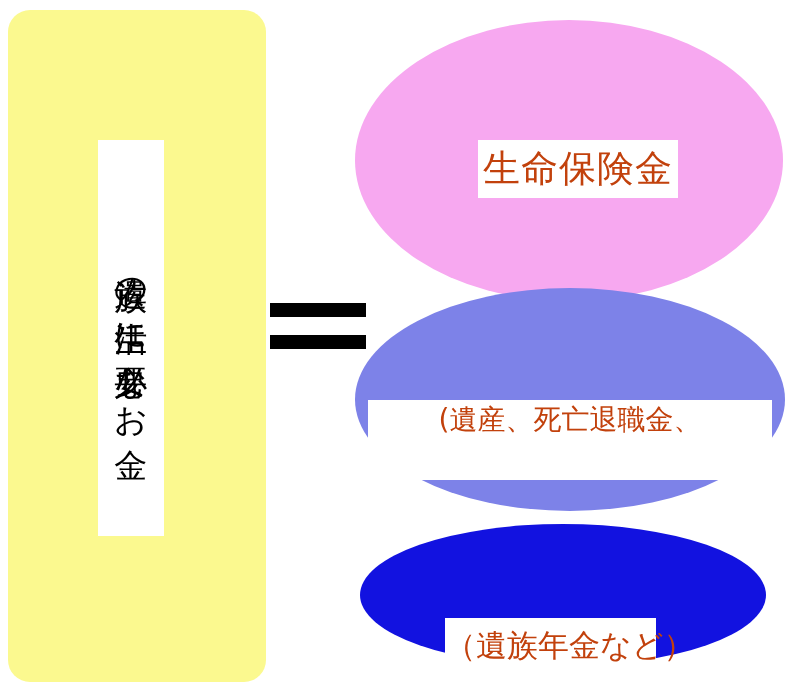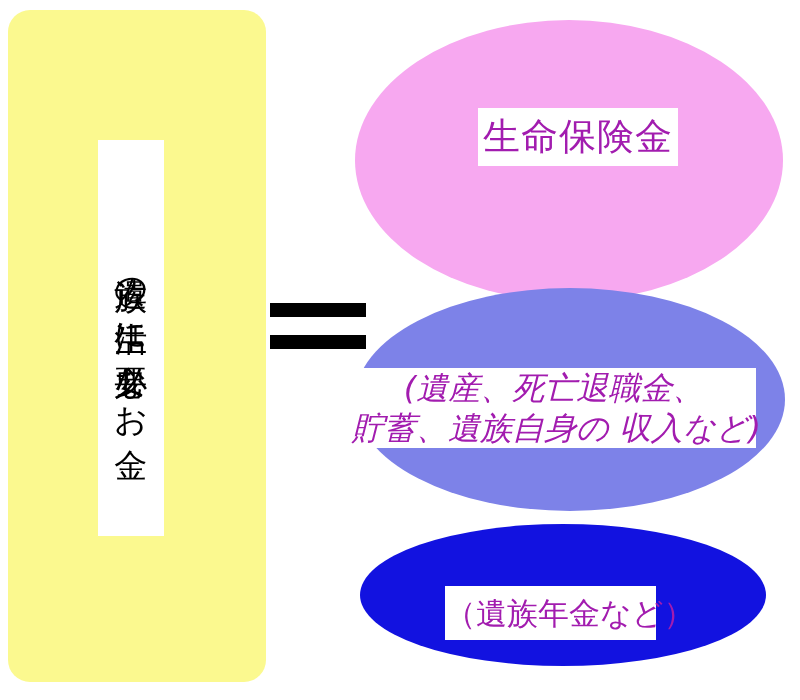--- a/index.html
+++ b/index.html
@@ -94,23 +94,24 @@
     top: 524px;
     width: 406px;
     height: 142px;
     background: #1212e0;
   }
 
   
   .plate {
     position: absolute;
     background: #ffffff;
-    color: #a21caf;
+    color: #c2410c;
     text-align: center;
     white-space: nowrap;
+    margin-top: 32px;
   }
 
   .plate-insurance {
     left: 478px;
     top: 108px;
     width: 200px;
     height: 58px;
     font-size: 37px;
     line-height: 58px;
     letter-spacing: 1px;
@@ -119,29 +120,28 @@
   .plate-income-title {
     left: 492px;
     top: 308px;
     width: 130px;
     height: 62px;
     font-size: 36px;
     line-height: 62px;
     letter-spacing: 1px;
   }
   .plate-income-detail {
-    left: 352px;
+    left: 368px;
     top: 368px;
     width: 404px;
     height: 80px;
-    font-size: 32px;
+    font-size: 28px;
     line-height: 40px;
     letter-spacing: 0px;
     padding-top: 0px;
-    font-style: italic;
   }
   .plate-income-detail .line {
     display: block;
     height: 40px;
     line-height: 40px;
   }
 
   .plate-public-title {
     left: 462px;
     top: 542px;
@@ -176,19 +176,18 @@
     <div class="bar top"></div>
     <div class="bar bottom"></div>
   </div>
 
   <div class="ellipse ellipse-insurance"></div>
   <div class="plate plate-insurance">生命保険金</div>
 
   <div class="ellipse ellipse-income"></div>
   <div class="plate plate-income-detail">
     <span class="line">(遺産、死亡退職金、</span>
-    <span class="line">貯蓄、遺族自身の 収入など)</span>
   </div>
 
   <div class="ellipse ellipse-public"></div>
   <div class="plate plate-public-detail">（遺族年金など）</div>
 
 </div>
 
 </body></html>

